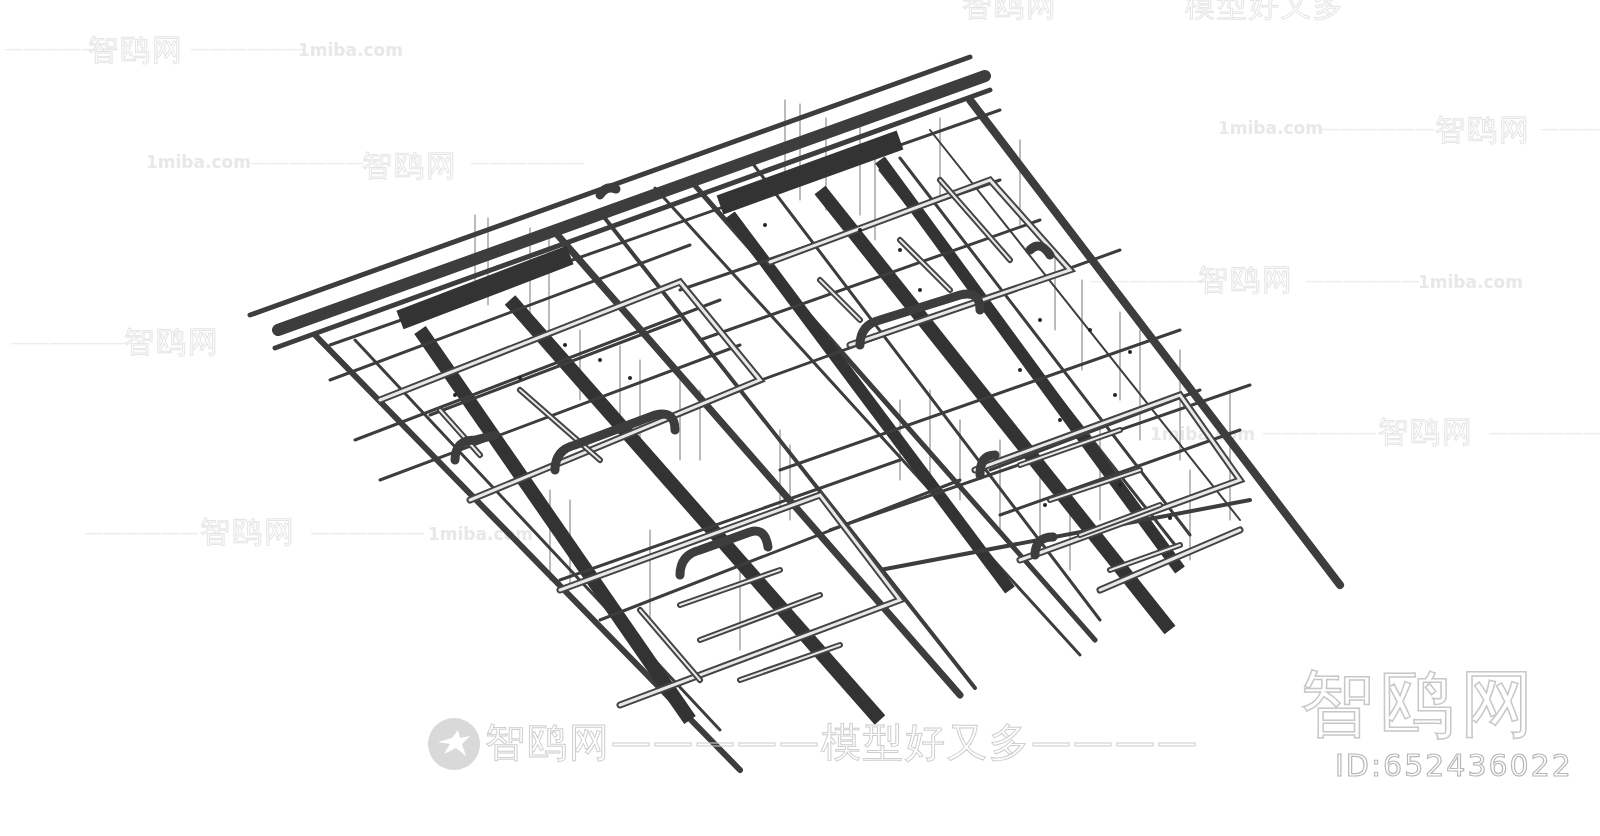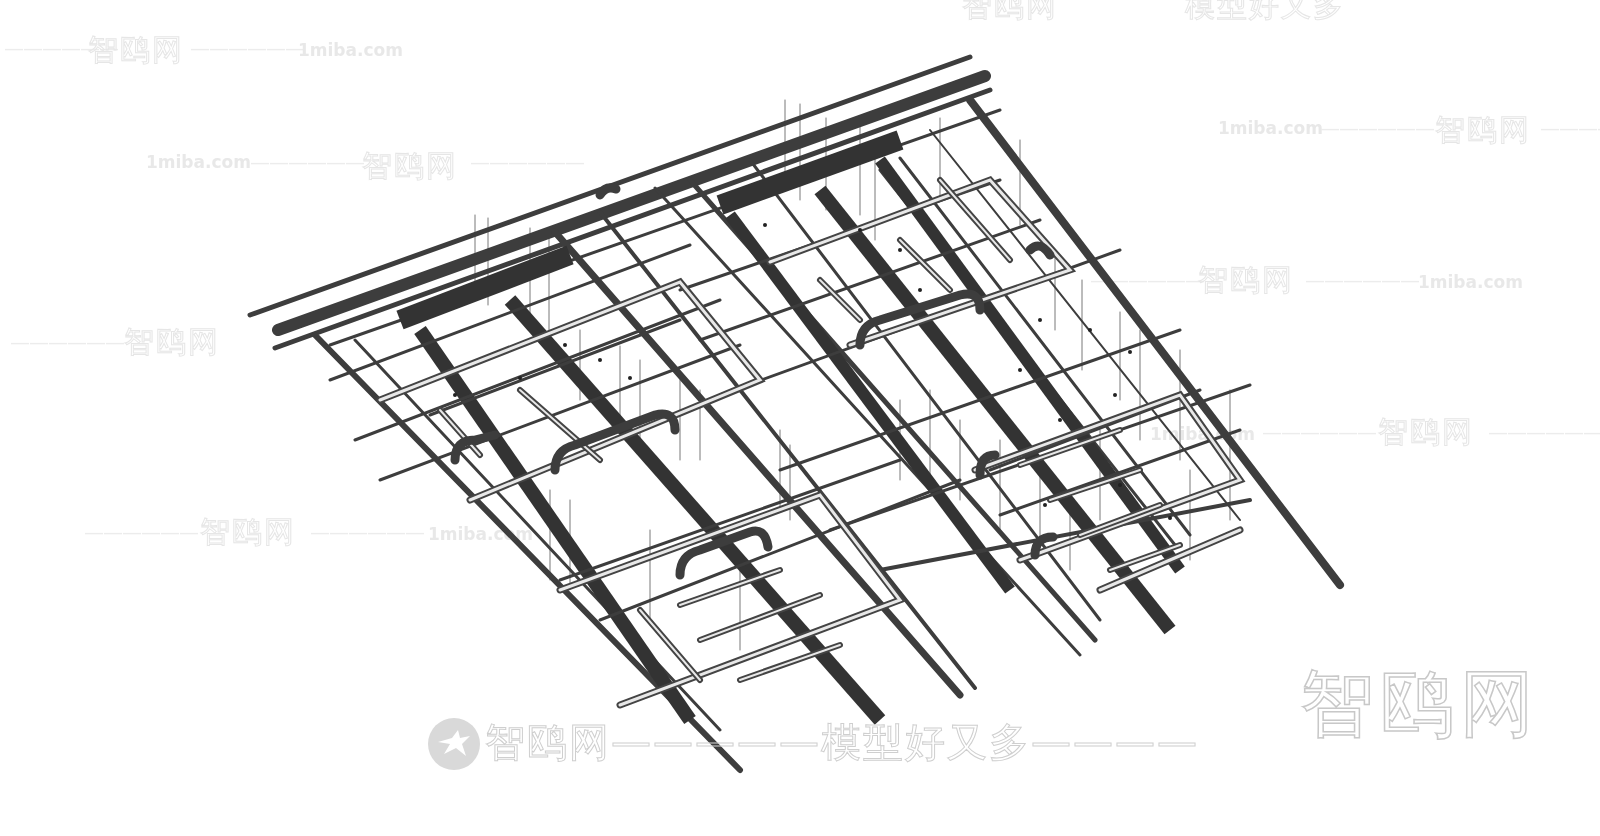--- a/index.html
+++ b/index.html
@@ -244,13 +244,14 @@
   </svg>
 
   <div class="wm-logo">
     <svg width="36" height="32" viewBox="0 0 36 32">
       <path d="M2 14 L16 10 L22 2 L24 10 L34 8 L26 16 L30 28 L20 20 L8 26 L14 16 Z" fill="#ffffff"></path>
     </svg>
   </div>
   <div class="wm-bottom">智鸥网—————模型好又多————</div>
 
   <div class="wm-big">智鸥网</div>
+  <div class="wm-id">ID:652436022</div>
 </div>
 
 </body></html>

